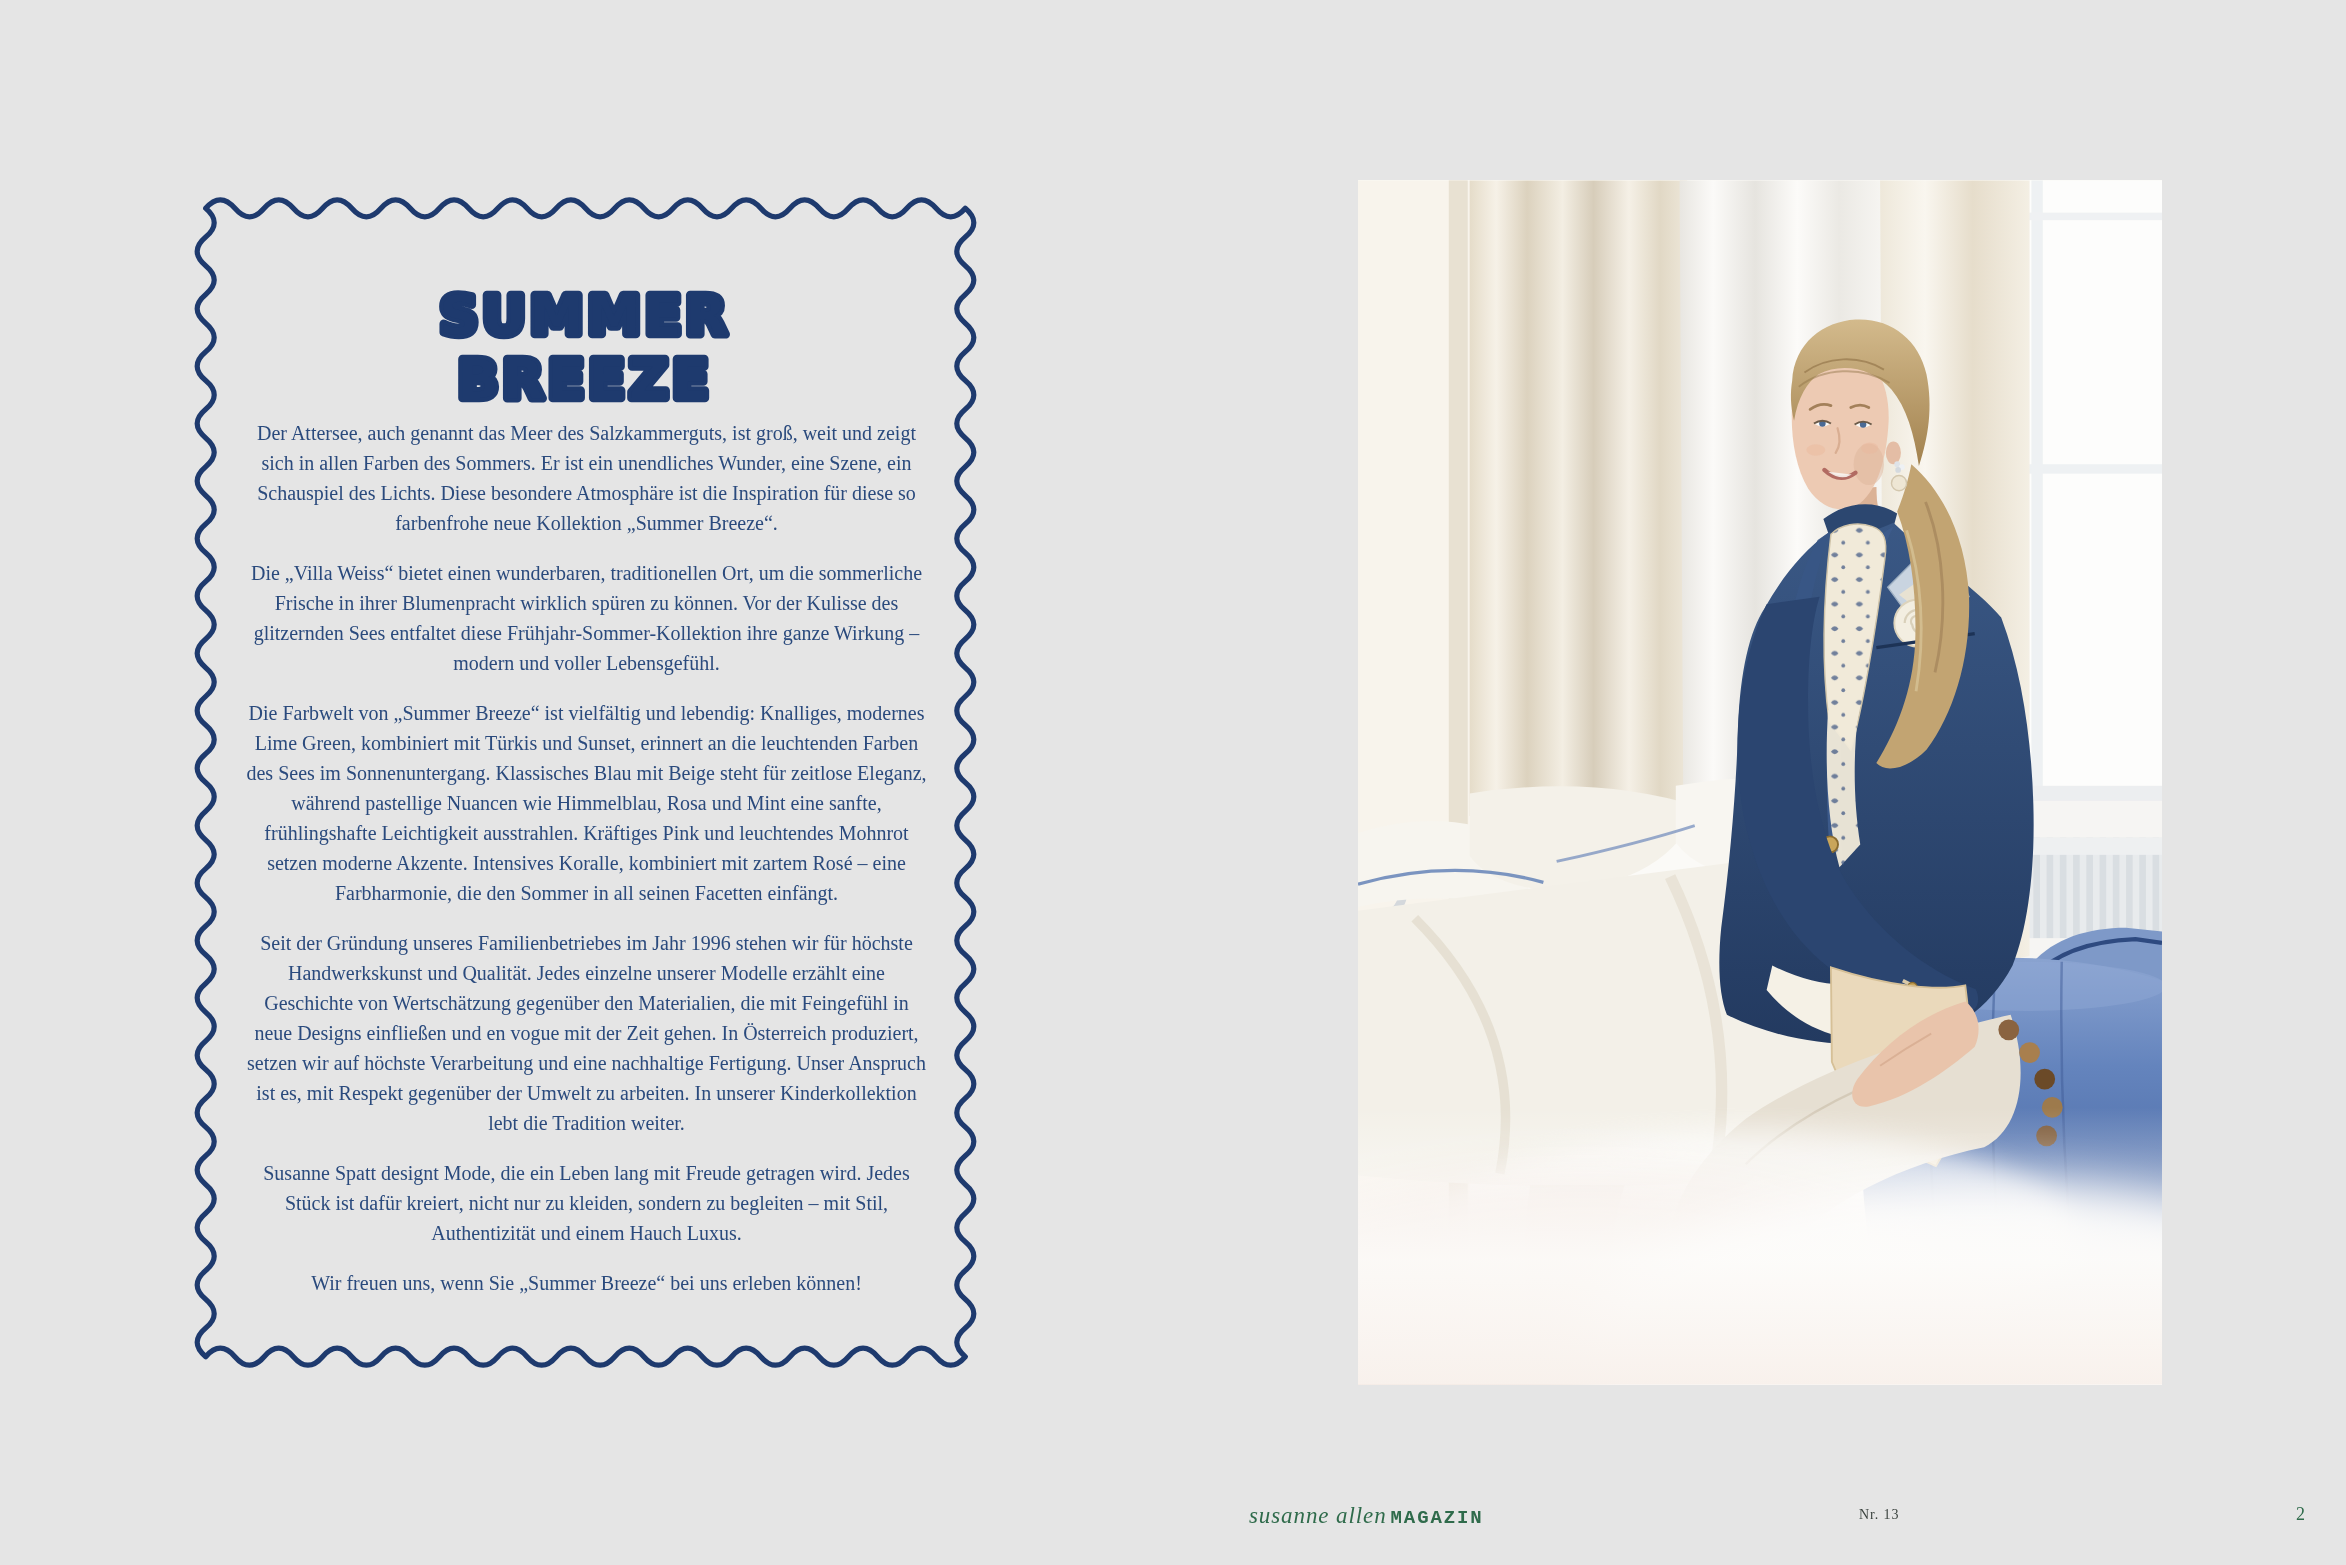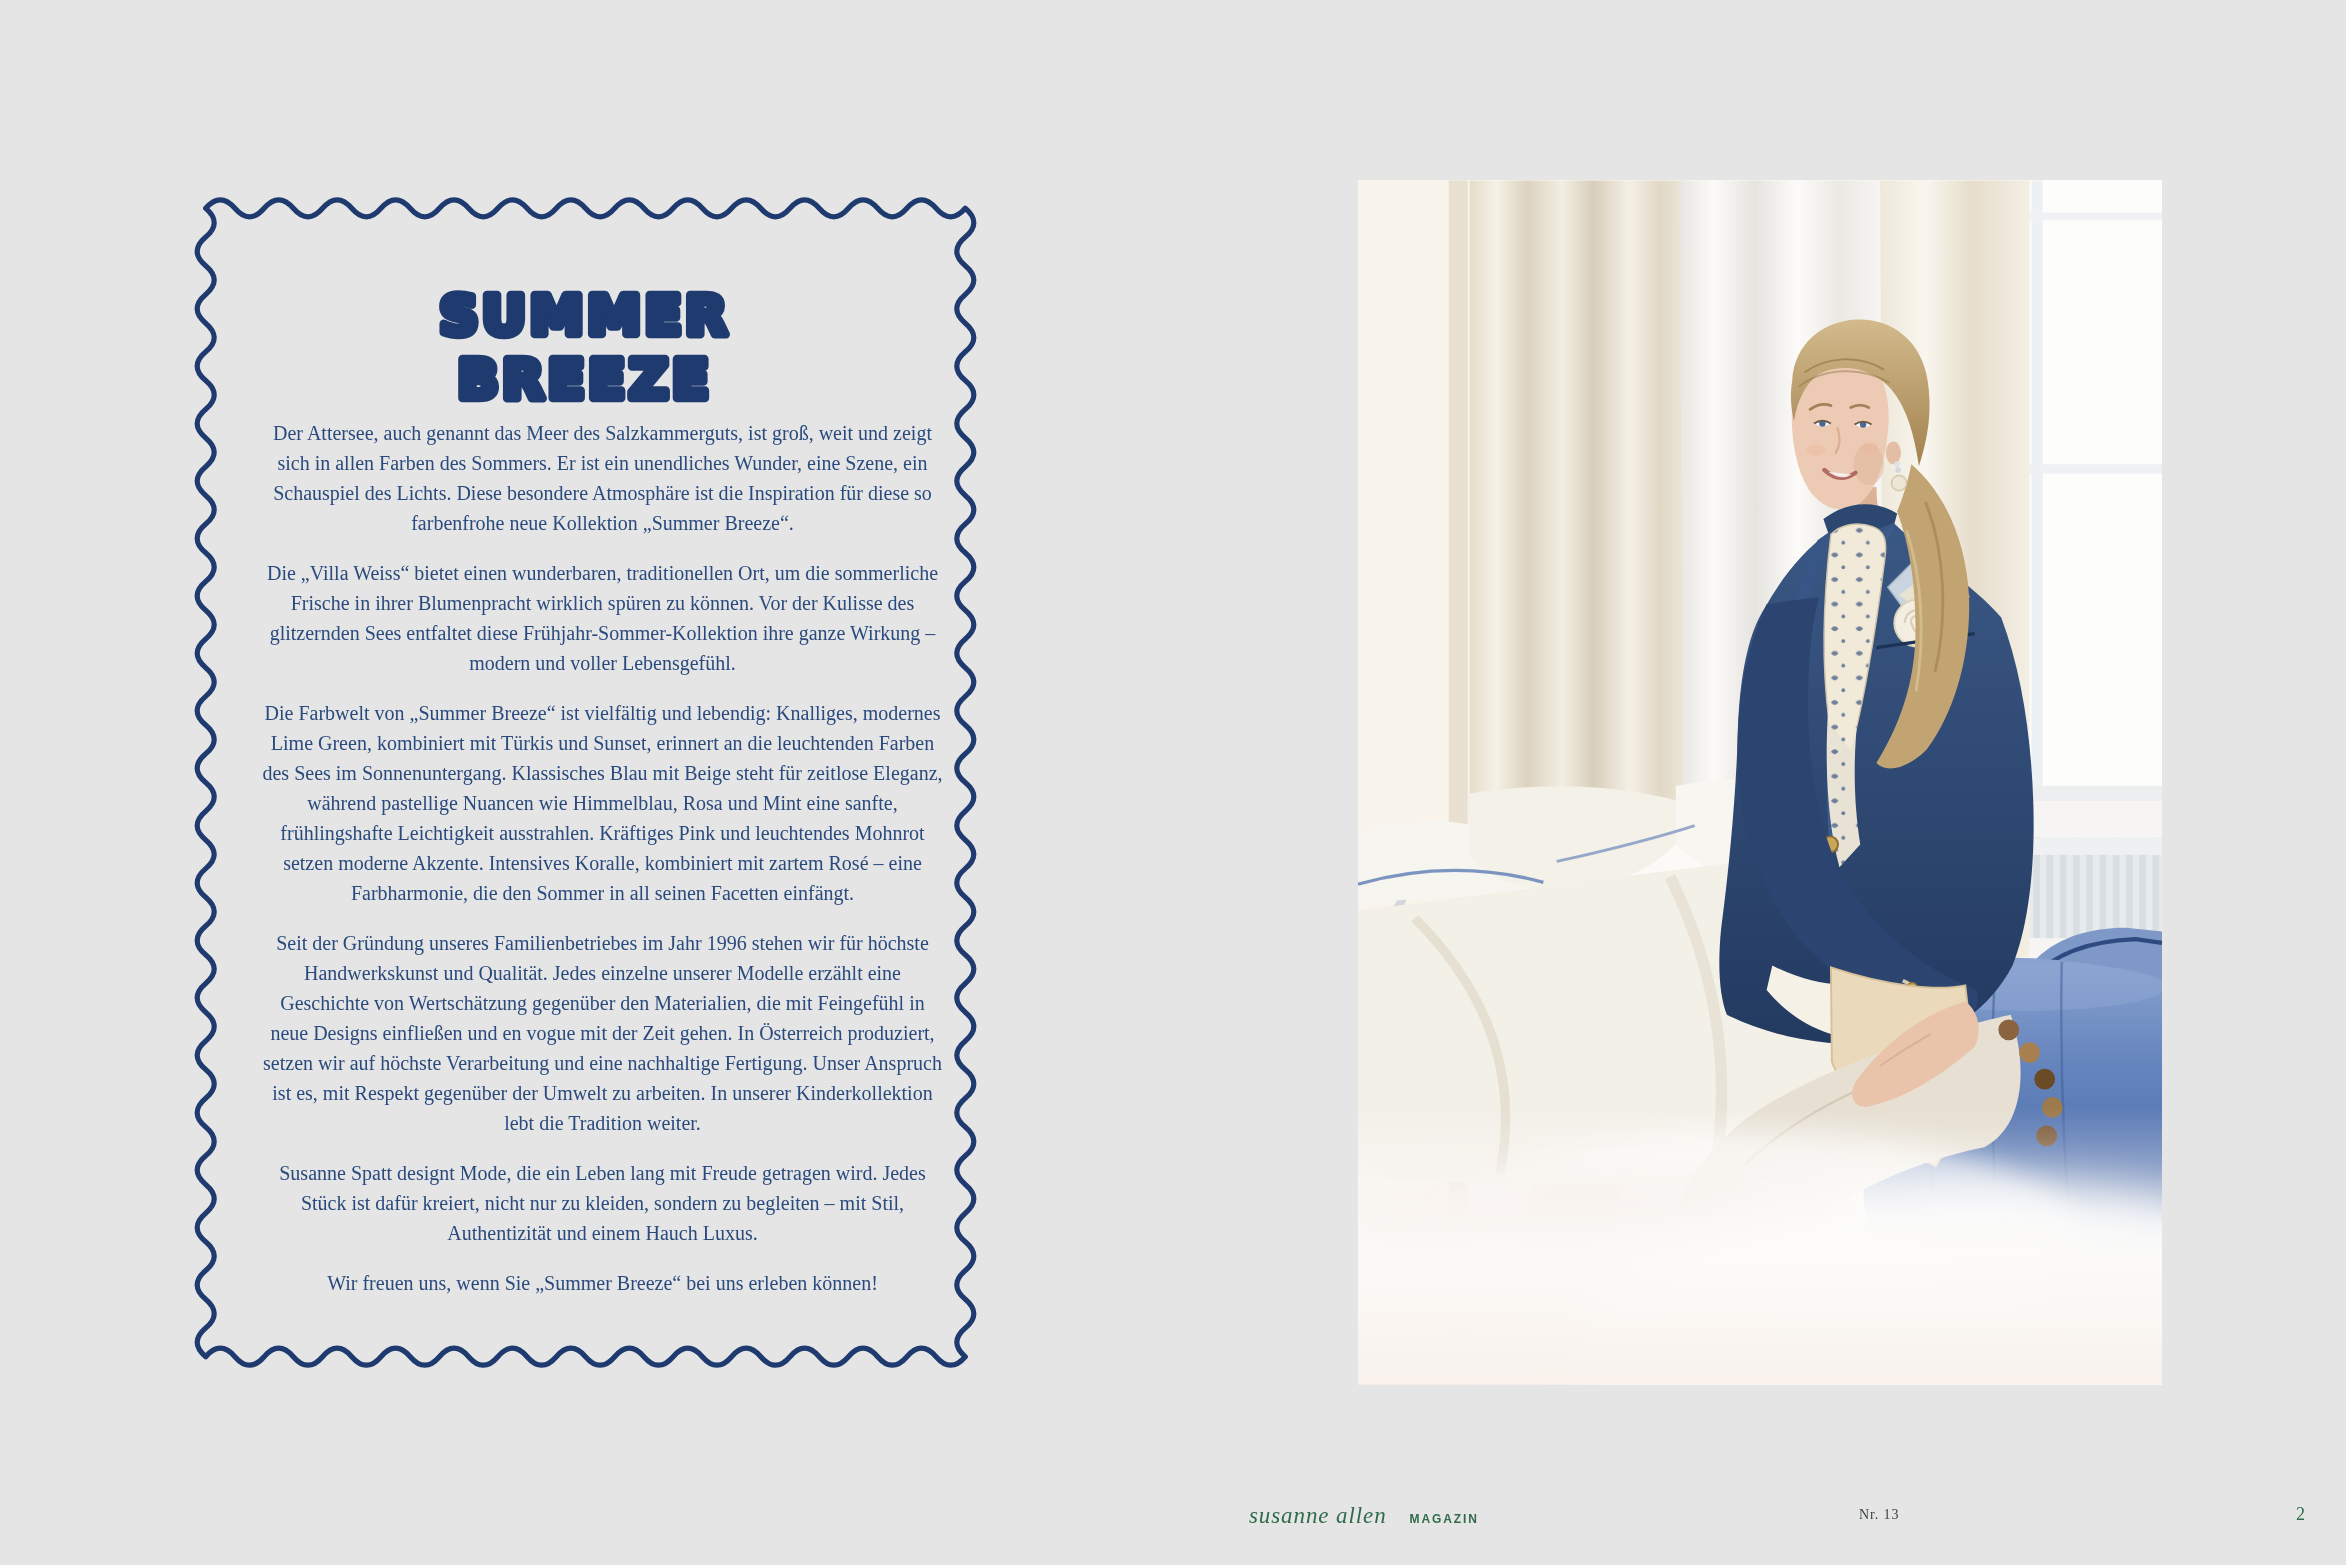--- a/index.html
+++ b/index.html
@@ -9,35 +9,35 @@
   
   .frame-svg{position:absolute;left:193px;top:196px;width:785px;height:1173px;}
   .title-svg{position:absolute;left:193px;top:273px;width:785px;height:161px;}
   .title-svg text{
     font-family:"DejaVu Sans",sans-serif;font-weight:bold;font-size:57px;letter-spacing:4px;
     fill:var(--c-navy);stroke:var(--c-navy);stroke-width:9px;stroke-linejoin:round;stroke-linecap:round;
     paint-order:stroke fill;
   }
   .bodytext{
     position:absolute;left:244px;top:418px;width:685px;
-    color:var(--c-text);font-size:20px;line-height:30px;text-align:center;margin-left:16px;
+    color:var(--c-text);font-size:20px;line-height:30px;text-align:center;
   }
   .bodytext p{margin:0 0 20px 0;}
 
   
   .photo{
     position:absolute;left:1358px;top:180px;width:804px;height:1205px;
     overflow:hidden;background:#fbfaf7;
   }
   .photo svg{display:block;width:804px;height:1205px;}
 
   
   .footer-brand{position:absolute;left:1249px;top:1503px;white-space:nowrap;color:var(--c-green);}
   .brand-script{font-family:"Liberation Serif",serif;font-style:italic;font-size:23px;letter-spacing:0.9px;}
-  .brand-mag{font-family:Liberation Sans, sans-serif;font-weight:bold;font-size:12px;letter-spacing:1.9px;margin-left:23px;}
+  .brand-mag{font-family:Liberation Mono, monospace;font-weight:bold;font-size:19px;letter-spacing:1.9px;margin-left:4px;}
   .footer-issue{position:absolute;left:1859px;top:1507px;font-size:14px;color:var(--c-ink);letter-spacing:0.9px;}
   .footer-page{position:absolute;left:2296px;top:1504px;font-size:18px;color:var(--c-green);}
 </style>
 </head>
 <body>
 
 <div id="canvas">
 
   <section>
 

